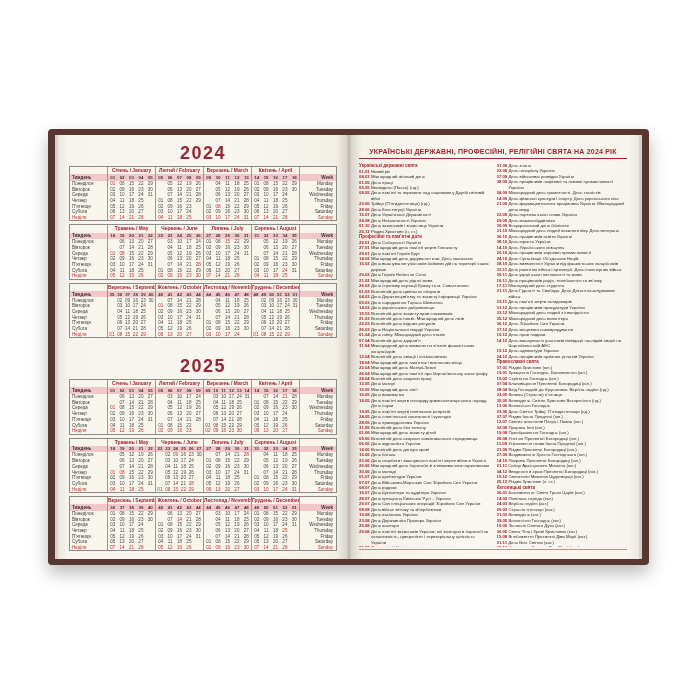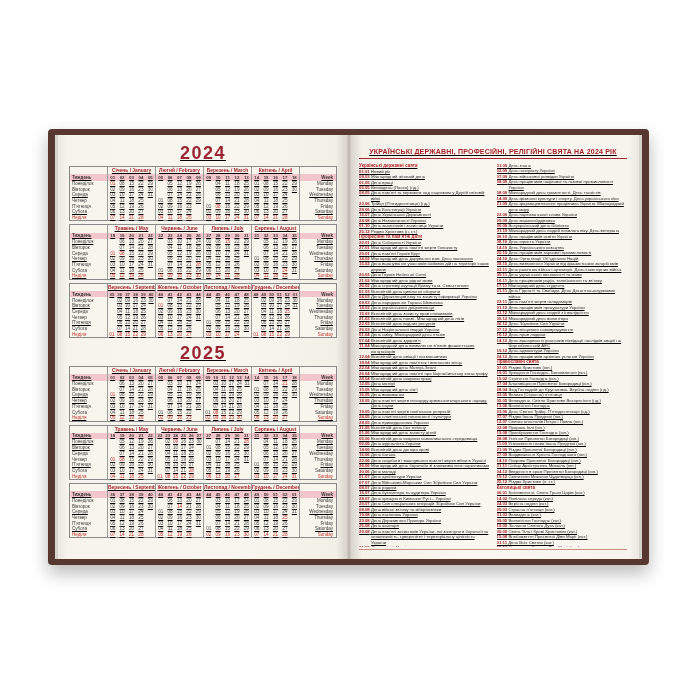--- a/index.html
+++ b/index.html
@@ -1,27 +1,27 @@
 <!DOCTYPE html>
 <html><head>
 <meta charset="utf-8">
 <style>
   *{margin:0;padding:0;box-sizing:border-box;}
   html,body{width:700px;height:700px;background:#ffffff;}
   .scene{position:relative;width:700px;height:700px;background:#ffffff;font-family:"Liberation Sans",sans-serif;overflow:hidden;}
   .book{position:absolute;left:48px;top:129px;width:601px;height:436px;background:#583730;border-radius:4px;padding:6px 7px;box-shadow:0 8px 18px rgba(0,0,0,.28);}
-  .spread{position:relative;display:flex;height:100%;background:#fde047;text-decoration:underline;}
+  .spread{position:relative;display:flex;height:100%;background:#fde047;}
   .page{flex:1;position:relative;overflow:hidden;}
   .page.left{background:linear-gradient(to right,#e9e7df 0,#f6f4ec 10px,#f8f6ee 60%,#f1efe6 100%);border-left:3px solid #d6d3cc;padding:8px 9px 6px 11px;}
   .page.right{background:linear-gradient(to left,#eae8e0 0,#f6f4ec 10px,#f9f7ef 60%,#f2f0e7 100%);border-right:3px solid #d6d3cc;padding:13px 12px 6px 13px;}
   .spine{position:absolute;left:50%;top:0;bottom:0;width:26px;transform:translateX(-50%);
     background:linear-gradient(to right,rgba(80,55,45,0) 0%,rgba(80,55,45,.14) 40%,rgba(55,38,32,.30) 50%,rgba(80,55,45,.14) 60%,rgba(80,55,45,0) 100%);}
   
   .ylabel{font-size:18px;font-weight:bold;color:#9b2432;text-align:center;letter-spacing:1.5px;line-height:21px;margin-bottom:2px;}
-  .ysec+.ysec .ylabel{margin-top:5px;}
+  .ysec+.ysec .ylabel{margin-top:18px;}
   .mtable{border:0.5px solid #8a8a8a;margin-bottom:3px;background:#f7f5ec;}
   .mrow{display:flex;align-items:stretch;height:5.7px;}
   .mrow.trow{height:7.2px;}
   .mrow.band{height:6.4px;background:#f1c7cb;}
   .lab{width:37px;font-size:4.5px;color:#3a3a3a;display:flex;align-items:center;padding-left:2px;white-space:nowrap;overflow:hidden;}
   .lab.en{justify-content:flex-end;padding-right:3px;border-left:0.5px solid #9a9a9a;}
   .band .lab{font-weight:bold;color:#3c2e30;}
   .lab.red{color:#c2322d;}
   .bgrp{flex:1;display:flex;border-left:0.5px solid #9a9a9a;min-width:0;}
   .mtitle{flex:1;text-align:center;font-size:4.9px;font-weight:bold;color:#a3232f;line-height:7.2px;white-space:nowrap;overflow:hidden;}

